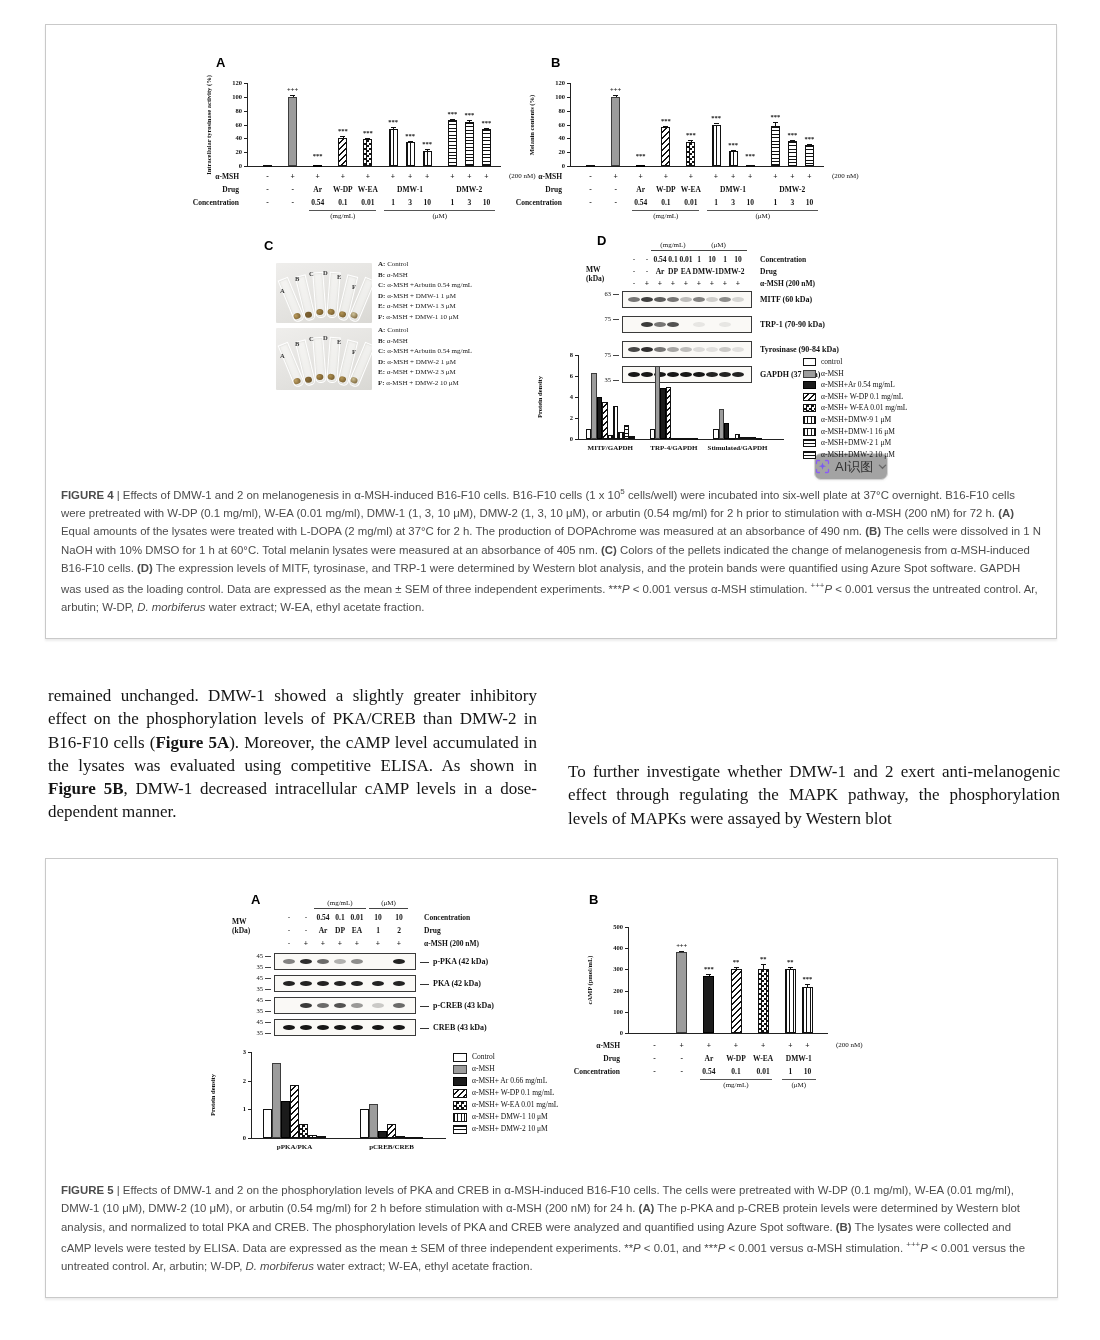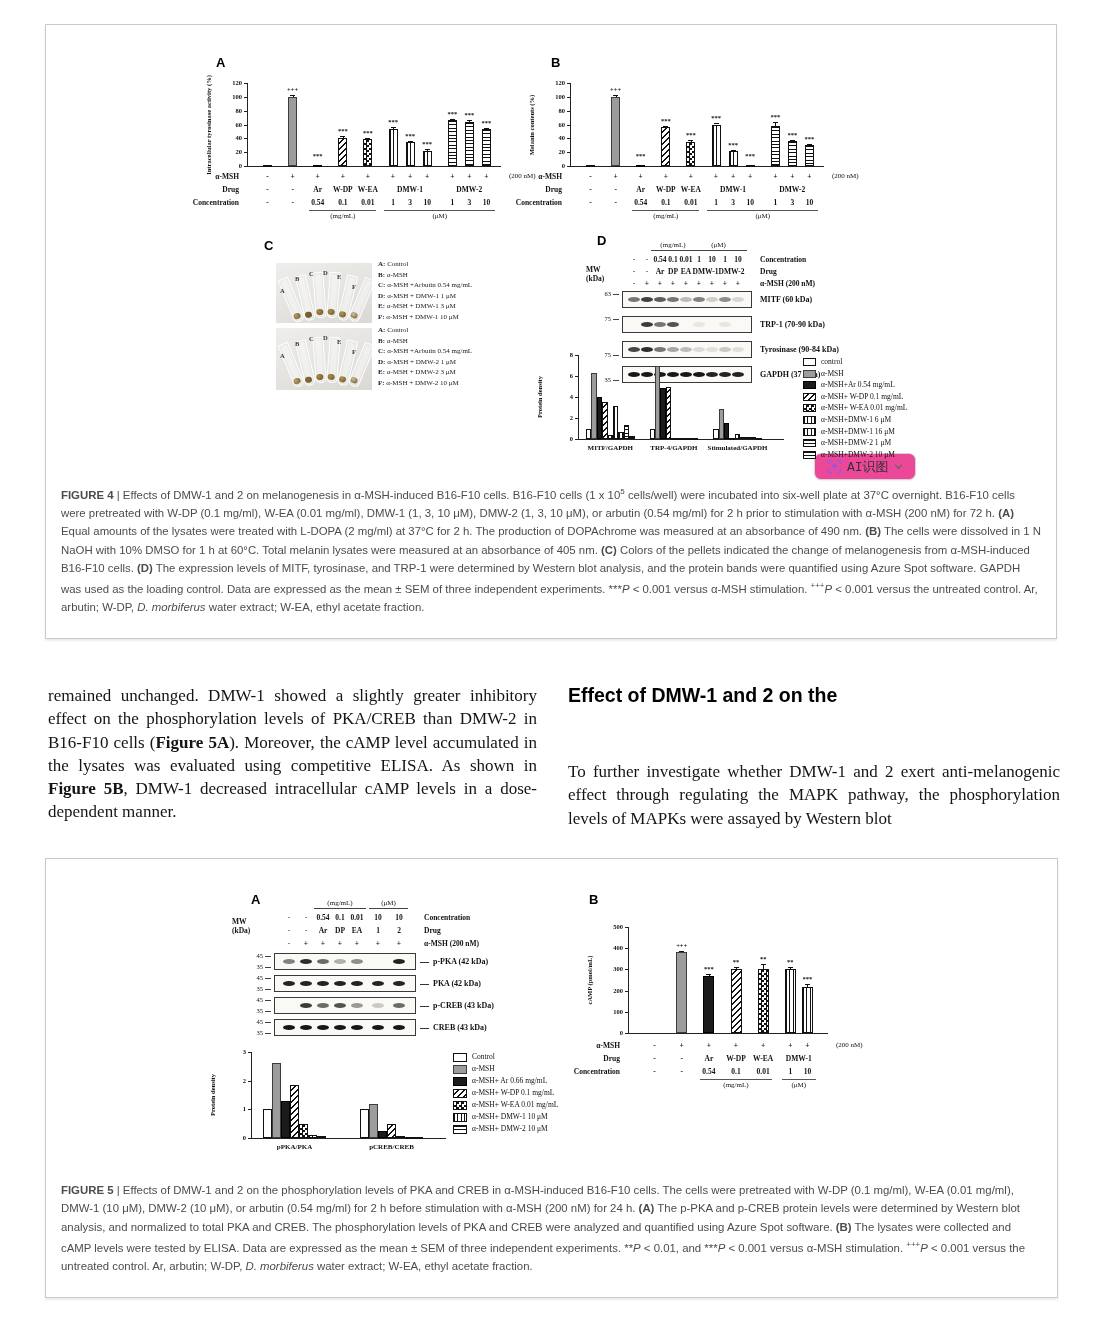--- a/index.html
+++ b/index.html
@@ -11,21 +11,21 @@
   .caption sup{font-size:70%;}
   .serif-par{position:absolute;font-family:"Liberation Serif",serif;font-size:17px;line-height:23.3px;text-align:justify;color:#141414;}
   .col-heading{position:absolute;font-family:"Liberation Sans",sans-serif;font-weight:bold;font-size:19.5px;line-height:23.5px;color:#000;}
   .pat-white{background:#fff;border:1px solid #111;}
   .pat-gray{background:#9c9c9c;border:1px solid #3d3d3d;}
   .pat-black{background:#1b1b1b;border:1px solid #000;}
   .pat-diag{background:repeating-linear-gradient(135deg,#fff 0px,#fff 2.6px,#111 2.6px,#111 4.2px);border:1px solid #111;}
   .pat-check{background-image:repeating-conic-gradient(#111 0% 25%,#fff 0% 50%);background-size:5px 5px;border:1px solid #111;}
   .pat-vlines{background:repeating-linear-gradient(90deg,#111 0px,#111 1px,#fff 1px,#fff 3.4px);border:1px solid #111;}
   .pat-hlines{background:repeating-linear-gradient(180deg,#111 0px,#111 1px,#fff 1px,#fff 3.4px);border:1px solid #111;}
-  .ai-badge{position:absolute;display:flex;align-items:center;gap:5px;background:#ec4899;border:1px solid #d4d4d4;border-radius:7px;padding:0 12px;height:27px;box-sizing:border-box;box-shadow:0 1px 2px rgba(0,0,0,.06);cursor:pointer;font-family:Liberation Mono, monospace;}
+  .ai-badge{position:absolute;display:flex;align-items:center;gap:5px;background:#a3a3a3;border:1px solid #d4d4d4;border-radius:7px;padding:0 0;height:27px;box-sizing:border-box;box-shadow:0 1px 2px rgba(0,0,0,.06);cursor:pointer;font-family:Liberation Sans, sans-serif;}
   .ai-badge .lbl{font-size:13px;color:#333;}
   .photo{position:absolute;background:linear-gradient(160deg,#efeeec 0%,#e3e2df 60%,#d9d8d4 100%);overflow:hidden;border-radius:1px;}
   .tube{position:absolute;width:9px;height:44px;background:rgba(252,252,250,.55);border:1px solid rgba(255,255,255,.95);border-radius:0 0 5px 5px;box-shadow:inset 0 0 2px rgba(160,160,150,.5);}
   .pellet{position:absolute;width:7px;height:6px;border-radius:50%;bottom:2px;left:0px;}
   .tube-letter{position:absolute;font:bold 6.5px "Liberation Serif",serif;color:#3a3a3a;}
   .legend-line{font:7px "Liberation Serif",serif;color:#222;line-height:10.6px;white-space:nowrap;}
 </style>
 </head>
 <body>
 
@@ -439,32 +439,31 @@
     <div style="position: absolute; left: 775px; top: 332px; font-size: 7.5px; font-family: &quot;Liberation Serif&quot;, serif; white-space: nowrap;">control</div>
     <div class="pat-gray" style="position: absolute; left: 757px; top: 344.6px; width: 13px; height: 8px; box-sizing: border-box;"></div>
     <div style="position: absolute; left: 775px; top: 343.6px; font-size: 7.5px; font-family: &quot;Liberation Serif&quot;, serif; white-space: nowrap;">α-MSH</div>
     <div class="pat-black" style="position: absolute; left: 757px; top: 356.2px; width: 13px; height: 8px; box-sizing: border-box;"></div>
     <div style="position: absolute; left: 775px; top: 355.2px; font-size: 7.5px; font-family: &quot;Liberation Serif&quot;, serif; white-space: nowrap;">α-MSH+Ar 0.54 mg/mL</div>
     <div class="pat-diag" style="position: absolute; left: 757px; top: 367.8px; width: 13px; height: 8px; box-sizing: border-box;"></div>
     <div style="position: absolute; left: 775px; top: 366.8px; font-size: 7.5px; font-family: &quot;Liberation Serif&quot;, serif; white-space: nowrap;">α-MSH+ W-DP 0.1 mg/mL</div>
     <div class="pat-check" style="position: absolute; left: 757px; top: 379.4px; width: 13px; height: 8px; box-sizing: border-box;"></div>
     <div style="position: absolute; left: 775px; top: 378.4px; font-size: 7.5px; font-family: &quot;Liberation Serif&quot;, serif; white-space: nowrap;">α-MSH+ W-EA 0.01 mg/mL</div>
     <div class="pat-vlines" style="position: absolute; left: 757px; top: 391px; width: 13px; height: 8px; box-sizing: border-box;"></div>
-    <div style="position: absolute; left: 775px; top: 390px; font-size: 7.5px; font-family: &quot;Liberation Serif&quot;, serif; white-space: nowrap;">α-MSH+DMW-1 6 μM</div>
+    <div style="position: absolute; left: 775px; top: 390px; font-size: 7.5px; font-family: &quot;Liberation Serif&quot;, serif; white-space: nowrap;">α-MSH+DMW-9 1 μM</div>
     <div class="pat-vlines" style="position: absolute; left: 757px; top: 402.6px; width: 13px; height: 8px; box-sizing: border-box;"></div>
     <div style="position: absolute; left: 775px; top: 401.6px; font-size: 7.5px; font-family: &quot;Liberation Serif&quot;, serif; white-space: nowrap;">α-MSH+DMW-1 16 μM</div>
     <div class="pat-hlines" style="position: absolute; left: 757px; top: 414.2px; width: 13px; height: 8px; box-sizing: border-box;"></div>
     <div style="position: absolute; left: 775px; top: 413.2px; font-size: 7.5px; font-family: &quot;Liberation Serif&quot;, serif; white-space: nowrap;">α-MSH+DMW-2 1 μM</div>
     <div class="pat-hlines" style="position: absolute; left: 757px; top: 425.8px; width: 13px; height: 8px; box-sizing: border-box;"></div>
     <div style="position: absolute; left: 775px; top: 424.8px; font-size: 7.5px; font-family: &quot;Liberation Serif&quot;, serif; white-space: nowrap;">α-MSH+DMW-2 10 μM</div>
   </div>
 
 <div class="serif-par" style="left:48px;top:684px;width:489px;"><span>remained unchanged. DMW-1 showed a slightly greater inhibitory effect on the phosphorylation levels of PKA/CREB than DMW-2 in B16-F10 cells (</span><span style="font-weight: bold;">Figure 5A</span><span>). Moreover, the cAMP level accumulated in the lysates was evaluated using competitive ELISA. As shown in </span><span style="font-weight: bold;">Figure 5B</span><span>, DMW-1 decreased intracellular cAMP levels in a dose-dependent manner.</span></div>
 <div class="col-heading" style="left:568px;top:684px;width:494px;">
-    <div>Effect of DMW-1 and 2 on the</div>
   </div>
 <div class="serif-par" style="left:568px;top:760px;width:492px;"><span>To further investigate whether DMW-1 and 2 exert anti-melanogenic effect through regulating the MAPK pathway, the phosphorylation levels of MAPKs were assayed by Western blot</span></div>
 
 <div class="figbox" id="fig5" style="left:45px;top:858px;width:1011px;height:438px;">
   <div class="panel-letter" style="left:205px;top:33px;">A</div>
   <div class="panel-letter" style="left:543px;top:33px;">B</div>
   <div class="caption" style="left:15px;top:322px;width:980px;"><span style="font-weight: bold;">FIGURE 5</span><span> | Effects of DMW-1 and 2 on the phosphorylation levels of PKA and CREB in α-MSH-induced B16-F10 cells. The cells were pretreated with W-DP (0.1 mg/ml), W-EA (0.01 mg/ml), DMW-1 (10 μM), DMW-2 (10 μM), or arbutin (0.54 mg/ml) for 2 h before stimulation with α-MSH (200 nM) for 24 h. </span><span style="font-weight: bold;">(A)</span><span> The p-PKA and p-CREB protein levels were determined by Western blot analysis, and normalized to total PKA and CREB. The phosphorylation levels of PKA and CREB were analyzed and quantified using Azure Spot software. </span><span style="font-weight: bold;">(B)</span><span> The lysates were collected and cAMP levels were tested by ELISA. Data are expressed as the mean ± SEM of three independent experiments. **</span><span style="font-style: italic;">P</span><span> &lt; 0.01, and ***</span><span style="font-style: italic;">P</span><span> &lt; 0.001 versus α-MSH stimulation. </span><sup>+++</sup><span style="font-style: italic;">P</span><span> &lt; 0.001 versus the untreated control. Ar, arbutin; W-DP, </span><span style="font-style: italic;">D. morbiferus</span><span> water extract; W-EA, ethyl acetate fraction.</span></div>
 <div style="position: absolute; left: 265px; top: 40px; width: 58px; text-align: center; font-size: 7px; font-family: &quot;Liberation Serif&quot;, serif;">(mg/mL)</div>
     <div style="position: absolute; left: 268px; top: 49px; width: 52px; height: 1px; background: rgb(68, 68, 68);"></div>
     <div style="position: absolute; left: 320px; top: 40px; width: 45px; text-align: center; font-size: 7px; font-family: &quot;Liberation Serif&quot;, serif;">(μM)</div>

